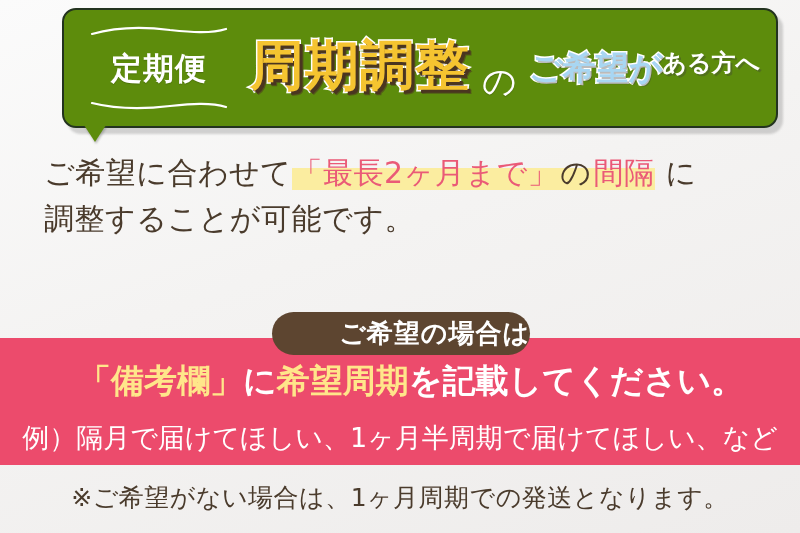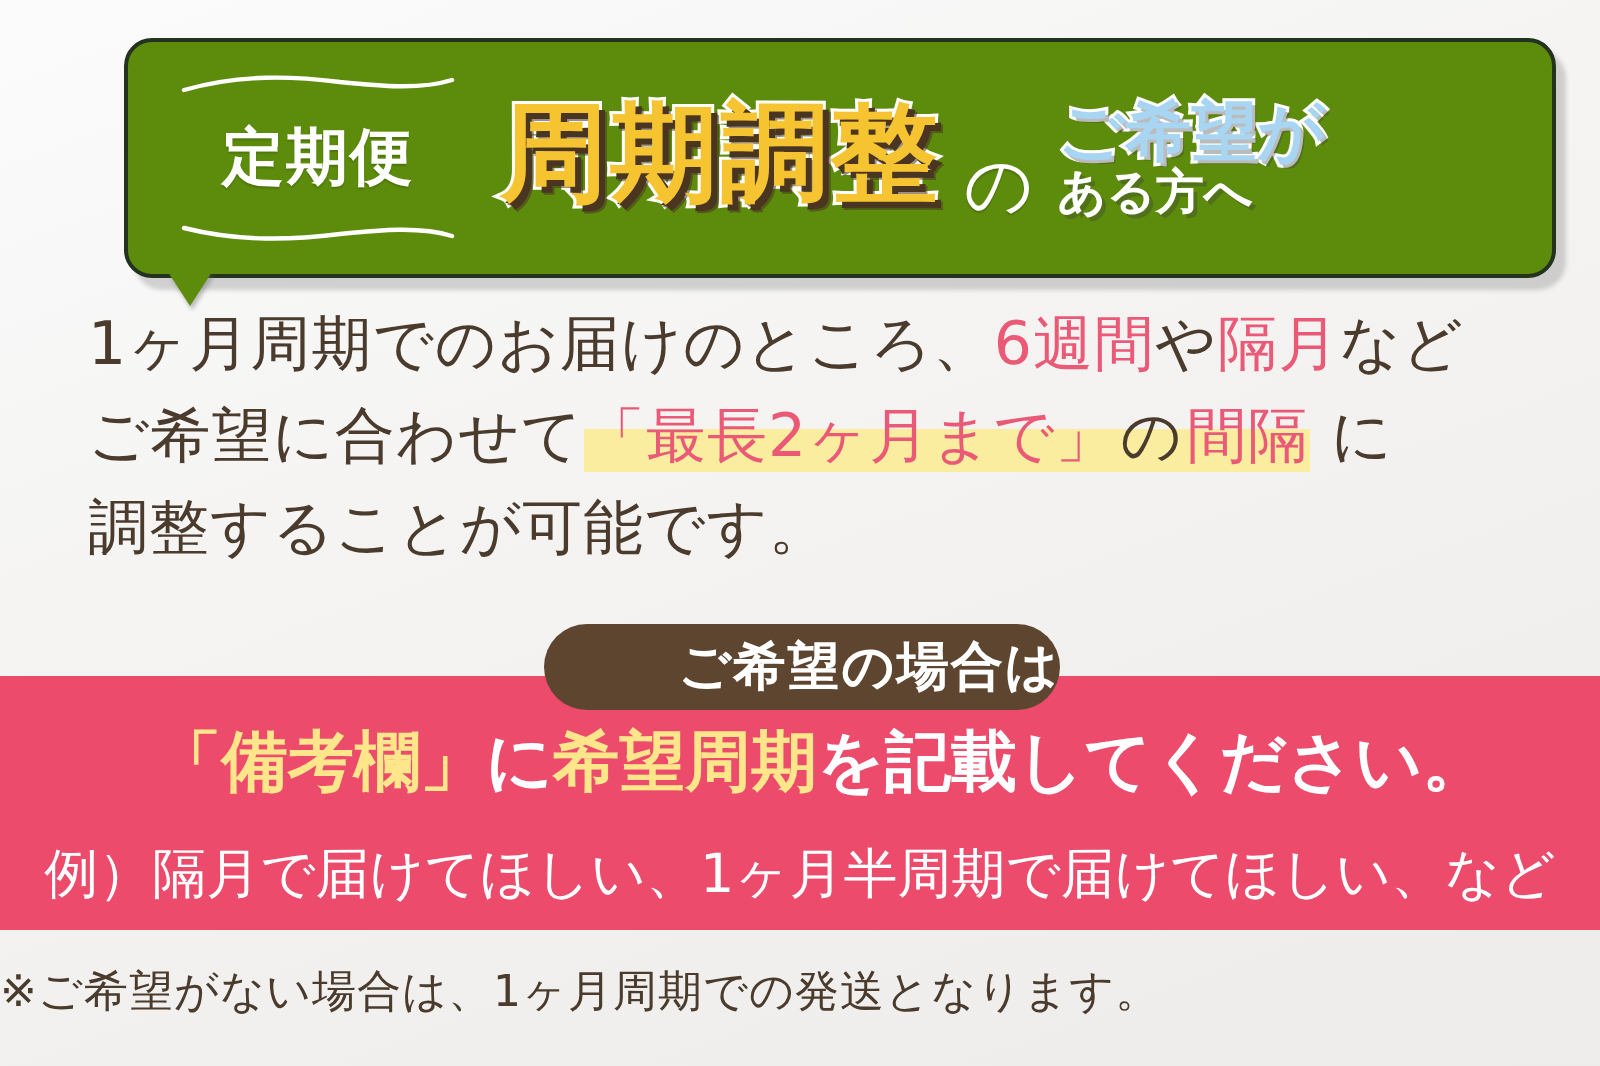--- a/index.html
+++ b/index.html
@@ -19,21 +19,21 @@
     width: 800px;
     height: 533px;
     background: linear-gradient(160deg, #fbfbfb 0%, #f4f3f2 45%, #eeeceb 100%);
     overflow: hidden;
   }
 
   
   .header-wrap {
     position: absolute;
     left: 62px;
-    top: 19px;
+    top: 8px;
     width: 706px;
     height: 120px;
   }
   .header-shadow {
     position: absolute;
     left: 5px;
     top: 6px;
     width: 716px;
     height: 120px;
     border-radius: 14px;
@@ -122,21 +122,21 @@
     position: relative;
     top: 14px;
     white-space: nowrap;
     font-family: "DejaVu Sans", sans-serif;
     text-shadow: 0 1px 1px rgba(0,0,0,0.2);
   }
   .headline-side {
     margin-left: 12px;
     margin-right: 14px;
     display: flex;
-    flex-direction: column;
+    flex-direction: row;
     justify-content: center;
     line-height: 1.06;
     white-space: nowrap;
   }
   .side-l1 {
     font-size: 33px;
     font-weight: bold;
     color: #a8d6f2;
     font-family: "DejaVu Sans", sans-serif;
     -webkit-text-stroke: 3px #ffffff;
@@ -246,22 +246,22 @@
     font-family: "DejaVu Sans", sans-serif;
     letter-spacing: 1px;
   }
 
   
   .footnote {
     position: absolute;
     left: 0;
     top: 481px;
     width: 800px;
-    text-align: left;
-    font-size: 22px;
+    text-align: center;
+    font-size: 25px;
     color: #4a3b2c;
     white-space: nowrap;
     font-family: "DejaVu Sans", sans-serif;
     letter-spacing: 0.5px;
   }
 </style>
 </head>
 <body>
 
 <div id="banner">
@@ -287,23 +287,20 @@
       <div class="headline-side">
         <span class="side-l1">ご希望が</span>
         <span class="side-l2">ある方へ</span>
       </div>
     </div>
     <div class="bubble-tail"></div>
   </div>
 
   <div class="body-lines">
 
-    <div class="bline">
-      <span>1ヶ月周期でのお届けのところ、</span><span class="pink-em">6週間</span><span>や</span><span class="pink-em">隔月</span><span>など</span>
-    </div>
 
     <div class="bline">
       <span>ご希望に合わせて</span><span class="hl">「最長2ヶ月まで」</span><span class="hl-dark">の</span><span class="hl-pink-word">間隔</span><span> に</span>
     </div>
 
     <div class="bline">調整することが可能です。</div>
   </div>
 
   <div class="pink-band"></div>
 

